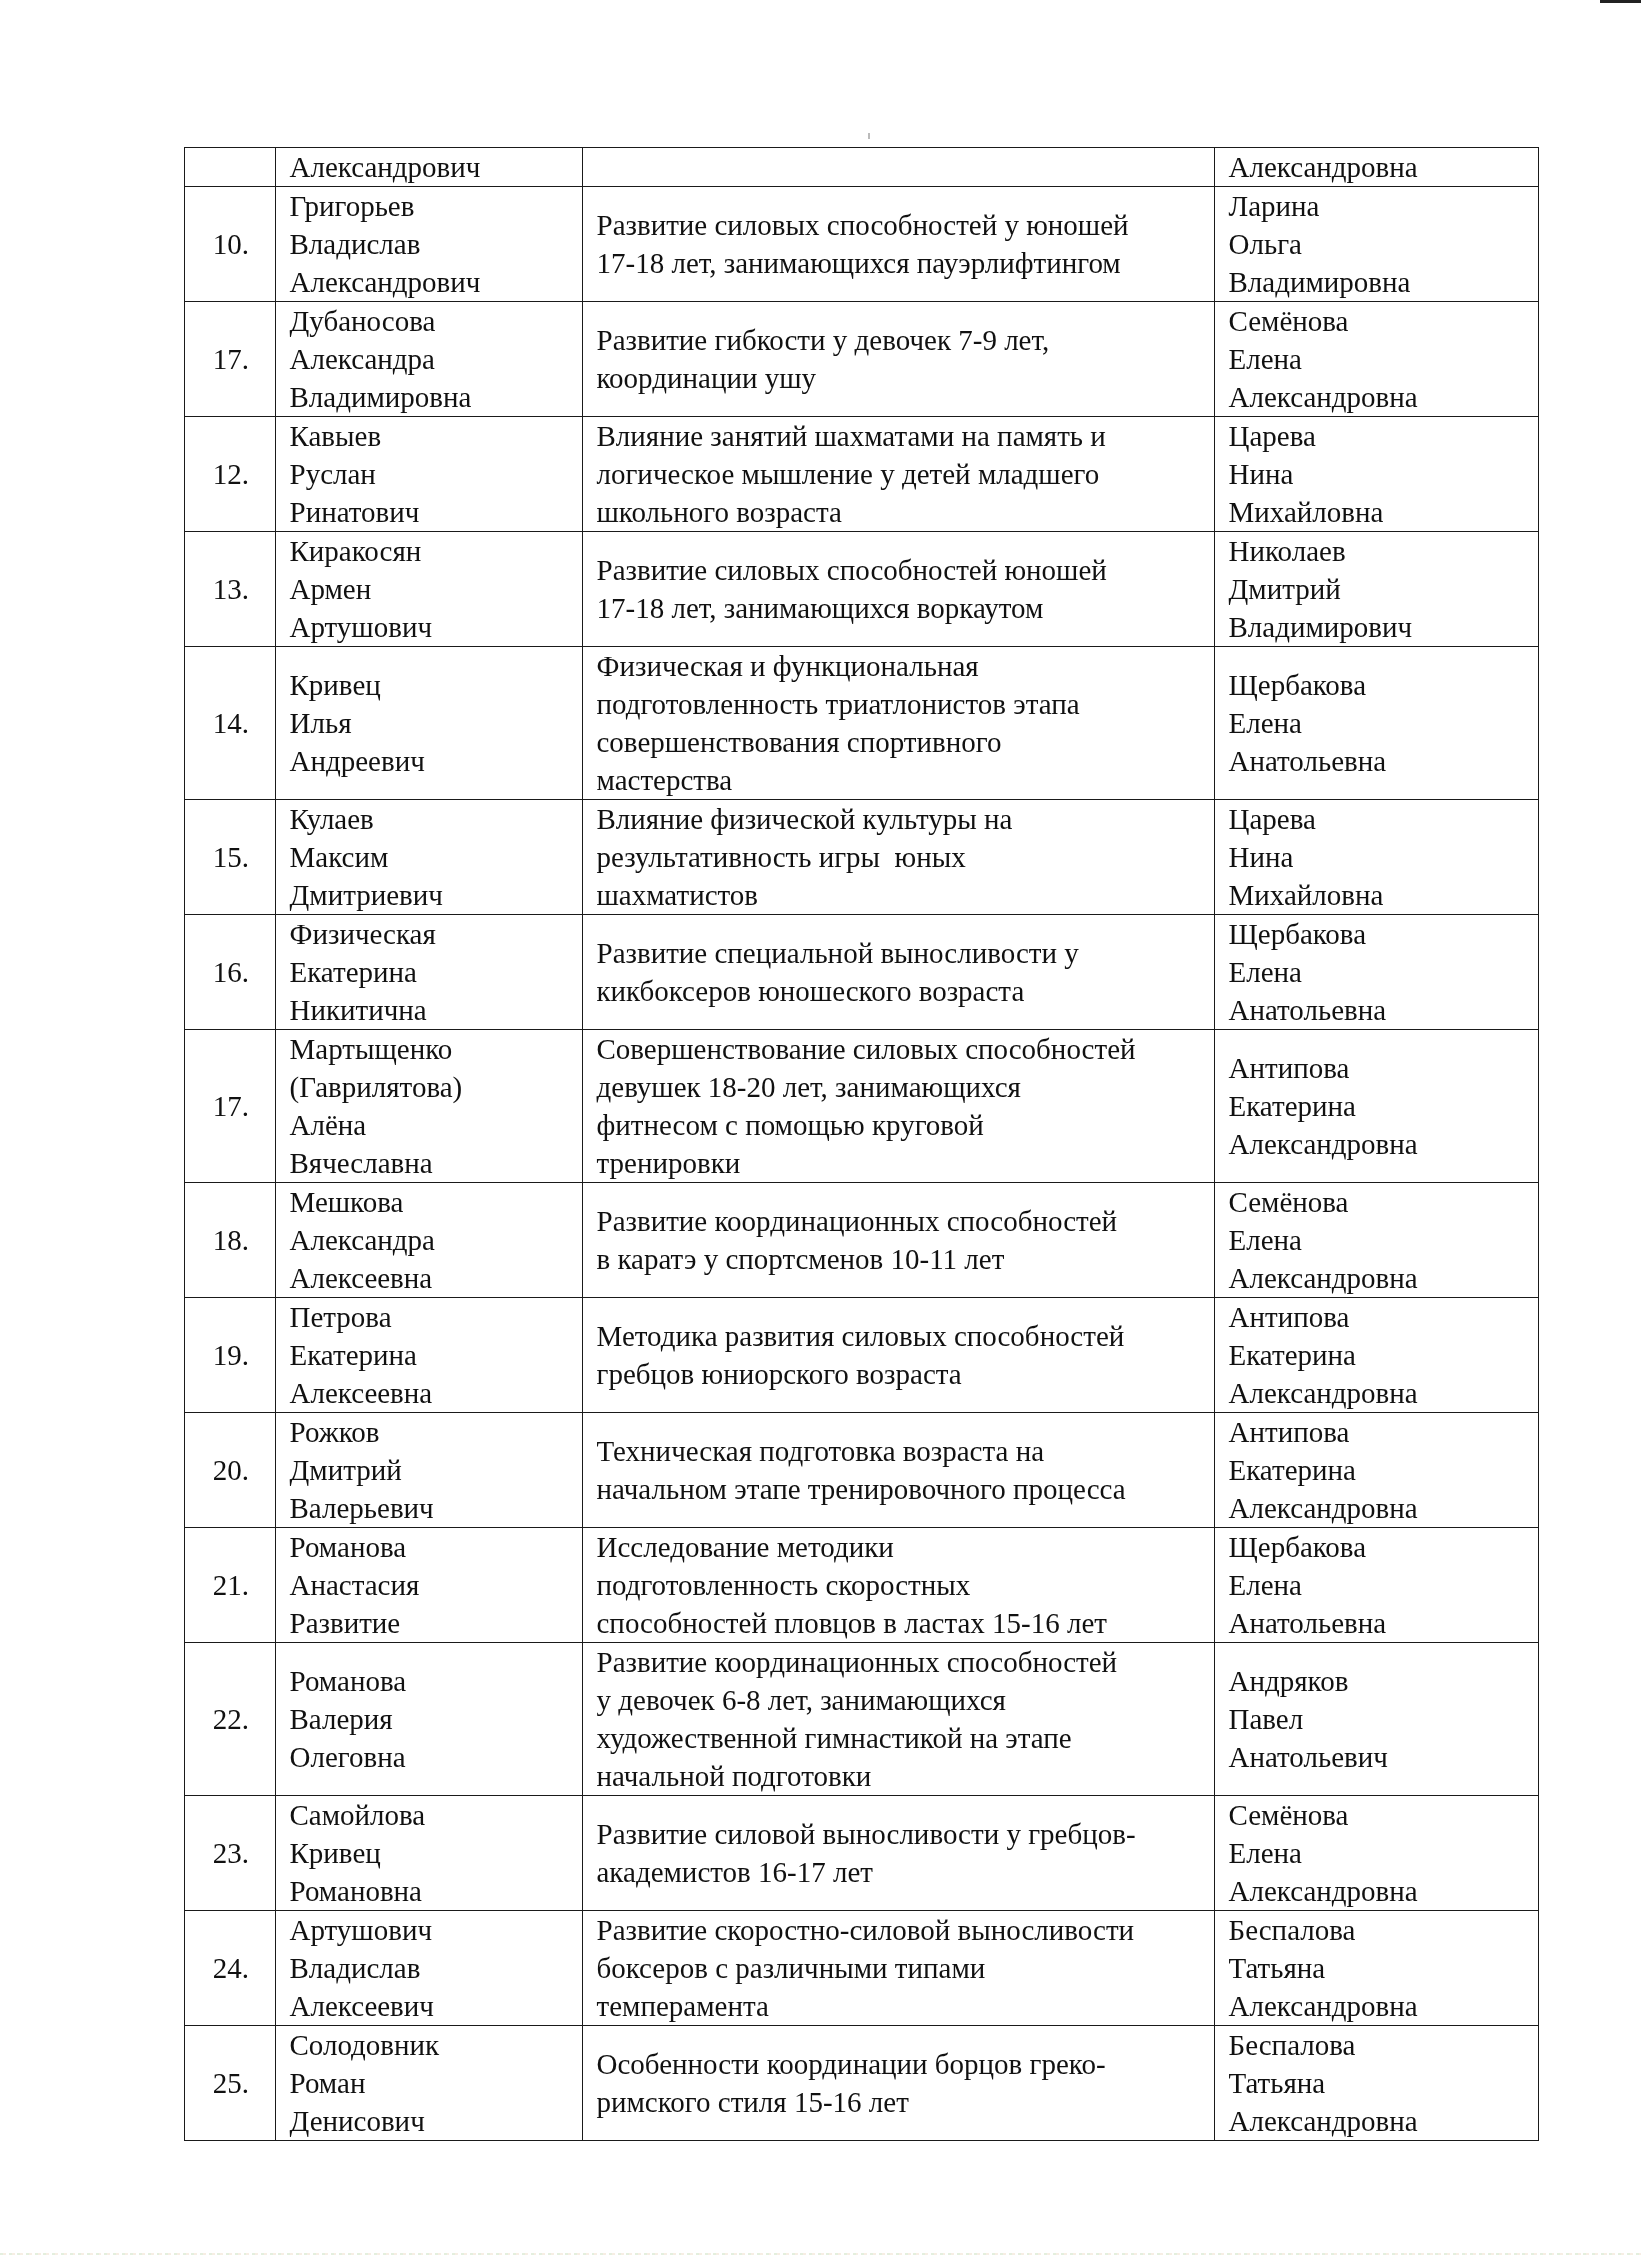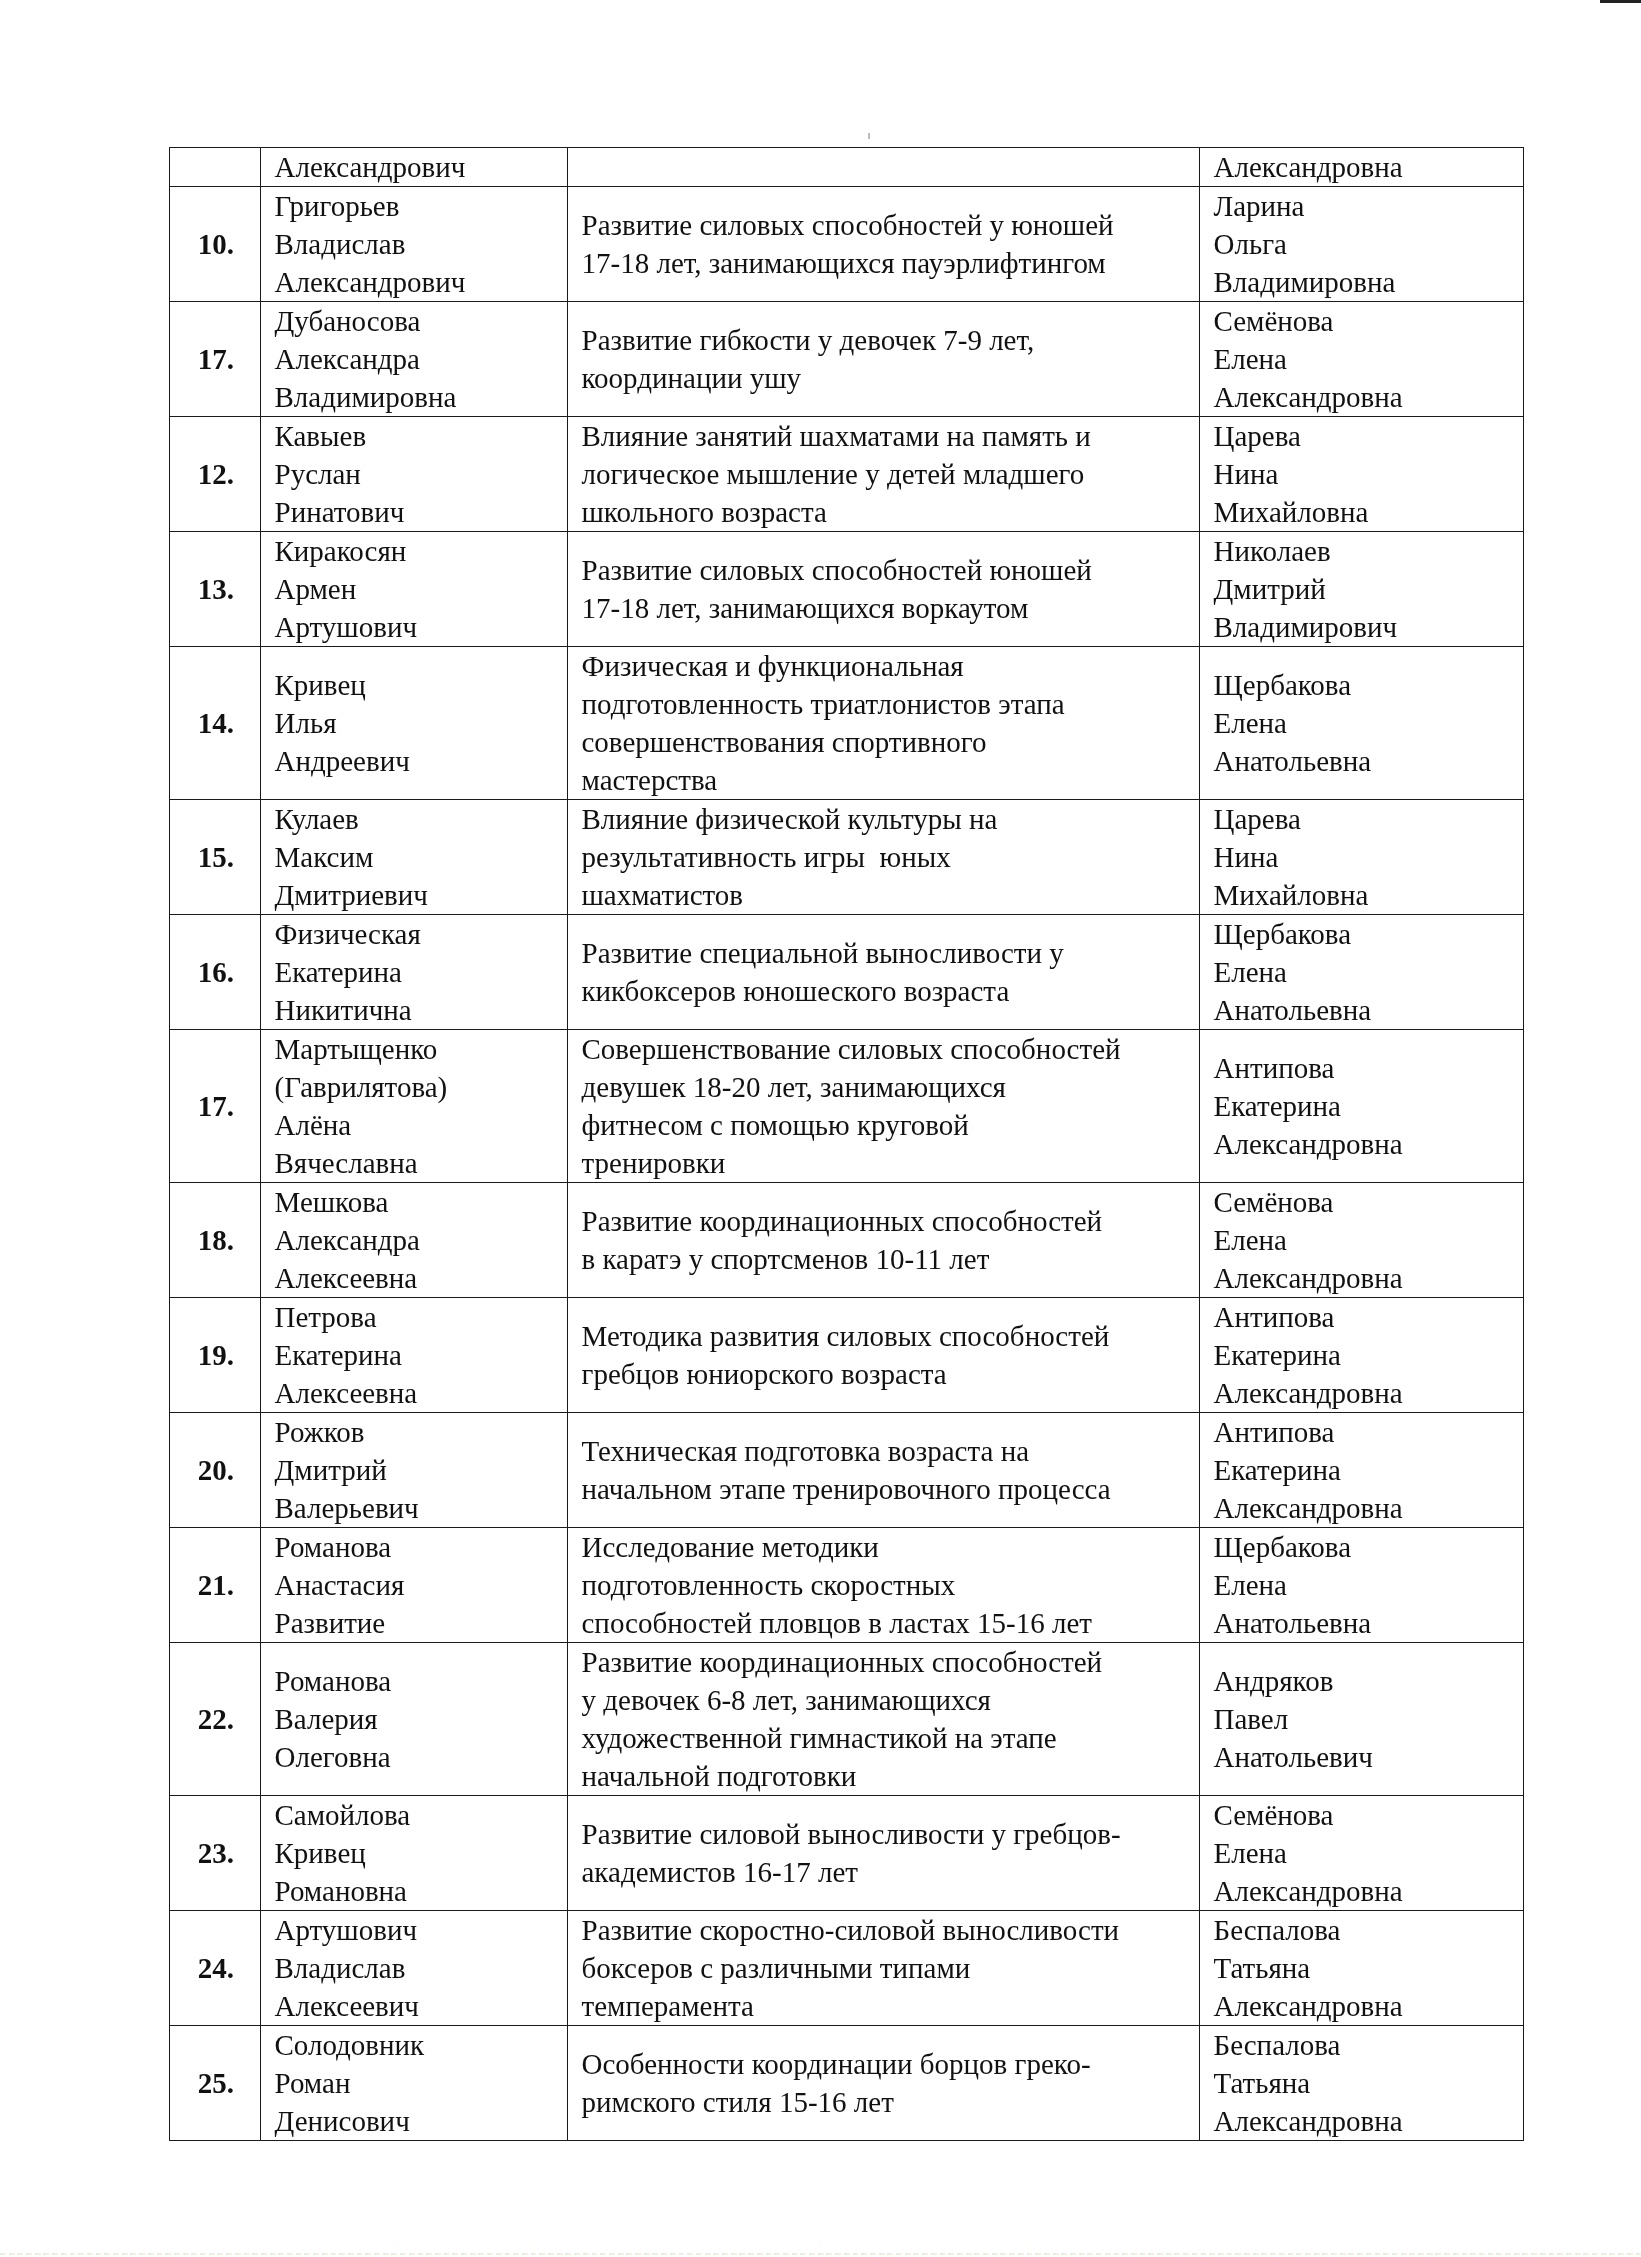--- a/index.html
+++ b/index.html
@@ -35,41 +35,41 @@
       position: absolute;
       left: 0;
       right: 0;
       bottom: 1.9px;
       height: 1.9px;
       background: repeating-linear-gradient(90deg, #d8e8d0 0 2.9px, #f3e6d8 2.9px 5.8px, #fff 5.8px 8.7px);
       opacity: 0.7;
     }
     table.roster {
       position: absolute;
-      left: 169px;
+      left: 184px;
       top: 147px;
       width: 1355px;
       border-collapse: collapse;
       table-layout: fixed;
     }
     table.roster td {
       border: 1.9px solid #1a1a1a;
       font-size: 29px;
       line-height: 38px;
       vertical-align: middle;
       padding: 0 11.6px 0 13.5px;
       box-sizing: border-box;
     }
     col.c-num { width: 91px; }
     col.c-name { width: 307px; }
     col.c-topic { width: 632px; }
     col.c-sup { width: 324px; }
     td.num {
       text-align: center;
-      font-weight: bold;
+      font-weight: normal;
       padding: 0;
     }
     td .line { display: block; white-space: nowrap; }
     td.topic .line { white-space: pre; }
   </style>
 </head>
 <body>
 
 <div class="scan-mark"></div>
 <div class="page-smudge"></div>

